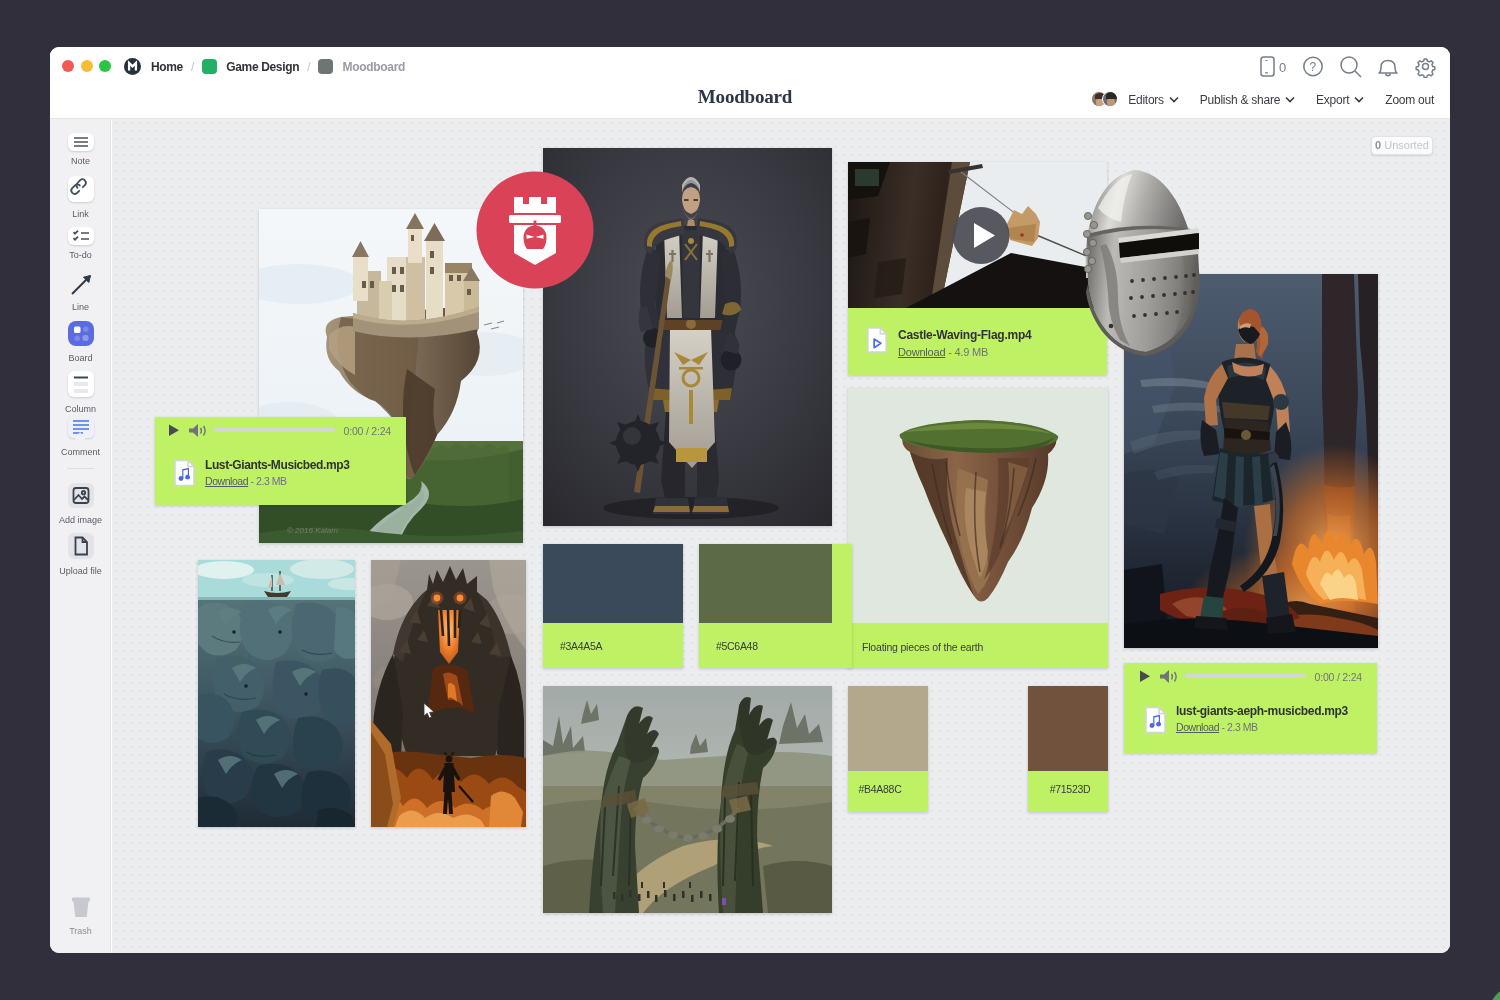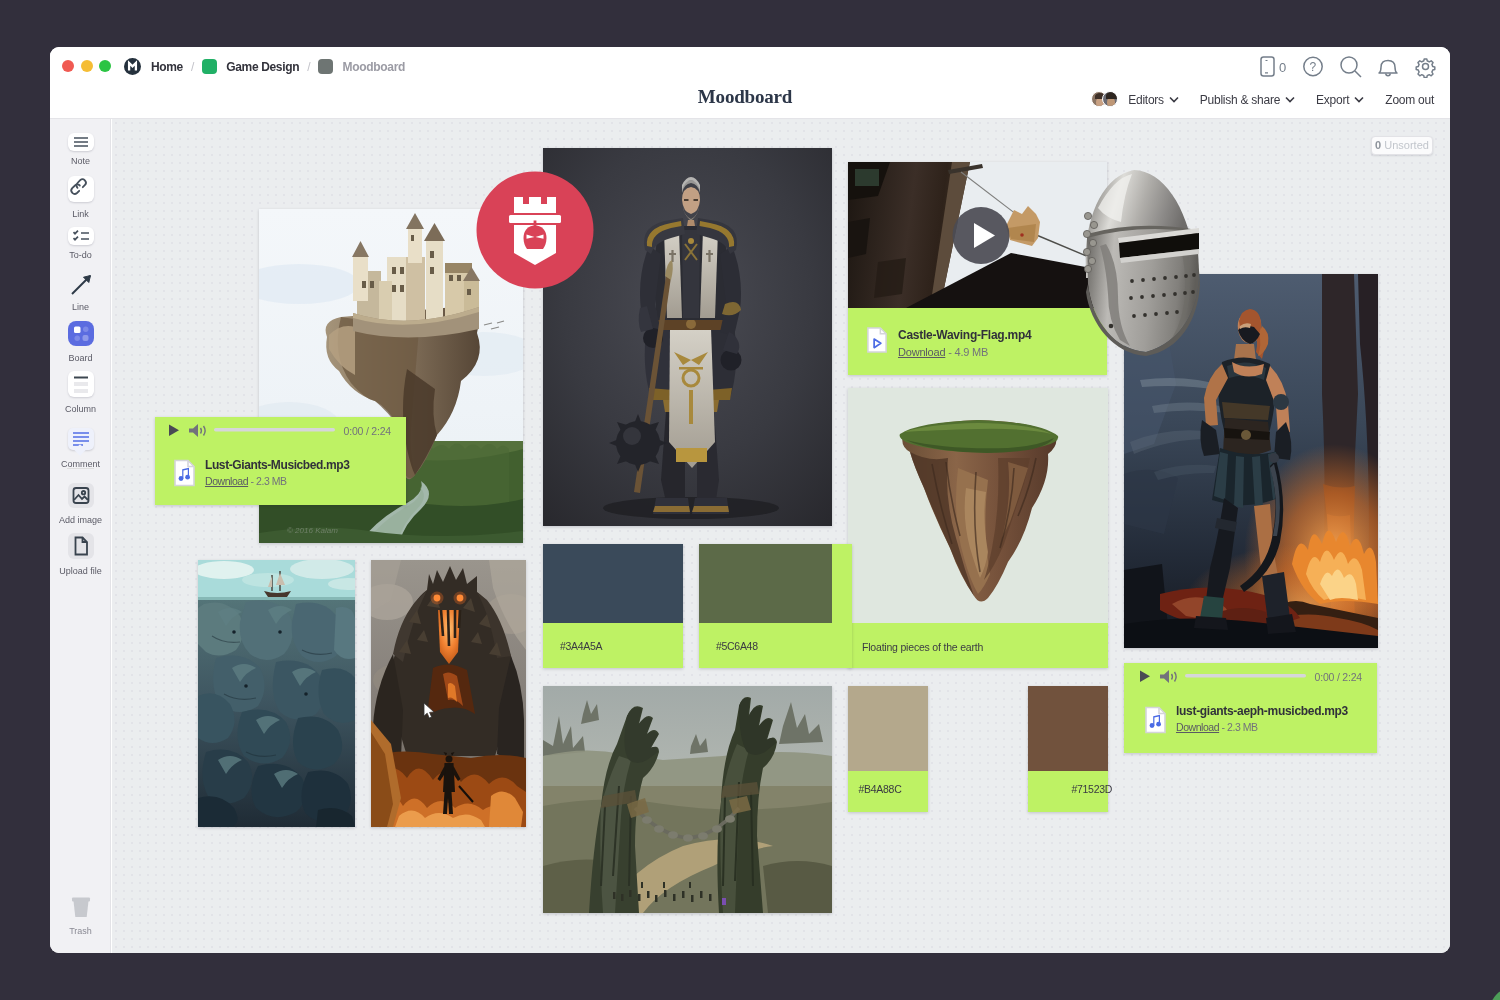--- a/index.html
+++ b/index.html
@@ -149,21 +149,21 @@
       <span class="lbl">Board</span>
     </div>
     <div class="tool" style="top:252px;">
       <span class="tbox" style="width:26px;height:26px;"><svg width="26" height="26" viewBox="0 0 26 26">
             <line x1="6" y1="6.5" x2="20" y2="6.5" stroke="#3c4650" stroke-width="2"></line>
             <rect x="6" y="11" width="14" height="4" fill="#e9e9ec"></rect>
             <rect x="6" y="18" width="14" height="4" fill="#e9e9ec"></rect>
           </svg></span>
       <span class="lbl">Column</span>
     </div>
-    <div class="tool" style="top:309px;">
+    <div class="tool" style="top:297px;">
       <span style="display:inline-block;width:26px;height:22px;background:#eef1fb;border-radius:5px;box-shadow:0 1px 2px rgba(40,40,60,.18);position:relative;"><svg width="26" height="22" viewBox="0 0 26 22">
             <g stroke="#5b76e8" stroke-width="1.6">
               <line x1="5" y1="5" x2="21" y2="5"></line>
               <line x1="5" y1="9" x2="21" y2="9"></line>
               <line x1="5" y1="13" x2="21" y2="13"></line>
               <line x1="5" y1="17" x2="15" y2="17"></line>
             </g>
           </svg><span style="position:absolute;left:8px;bottom:-4px;width:8px;height:8px;background:#eef1fb;transform:rotate(45deg);"></span></span>
       <span class="lbl" style="margin-top:5px;">Comment</span>
     </div>
@@ -839,21 +839,21 @@
       <rect x="179" y="212" width="4" height="7" fill="#7a4eb0"></rect>
     </svg>
   </div>
 
   <div class="card" style="left:798px; top:639px; width:80px; height:126px;">
     <div style="position:absolute;left:0;top:0;width:80px;height:85px;background:#B4A88C;"></div>
     <div class="swatch-lbl" style="position:absolute;left:0;top:97px;width:64px;text-align:center;font-size:10.5px;">#B4A88C</div>
   </div>
   <div class="card" style="left:978px; top:639px; width:80px; height:126px;">
     <div style="position:absolute;left:0;top:0;width:80px;height:85px;background:#71523D;"></div>
-    <div class="swatch-lbl" style="position:absolute;left:0;top:97px;width:84px;text-align:right;font-size:10.5px;">#71523D</div>
+    <div class="swatch-lbl" style="position:absolute;left:0;top:97px;width:84px;text-align:center;font-size:10.5px;">#71523D</div>
   </div>
 
   <div class="card" style="left:1074px; top:616px; width:253px; height:90px;">
     <svg class="audio-row" viewBox="0 0 253 28">
         <path d="M16 3.5 L26 9.2 L16 14.9 Z" fill="#4a4a54"></path>
         <g fill="#72727c">
           <path d="M36 7.5 h4 l5 -4.5 v13 l-5 -4.5 h-4 z"></path>
         </g>
         <path d="M47.5 7 a5 5 0 0 1 0 5.5 M50.5 5 a8.5 8.5 0 0 1 0 9.5" stroke="#72727c" stroke-width="1.4" fill="none"></path>
         <rect x="61" y="7" width="121" height="3.5" rx="1.75" fill="#d6d6da"></rect>

